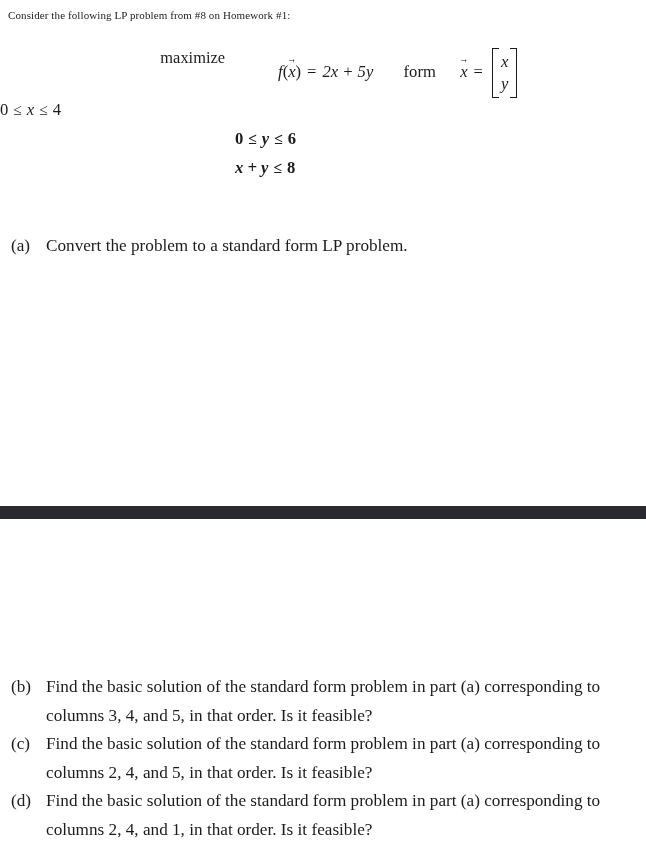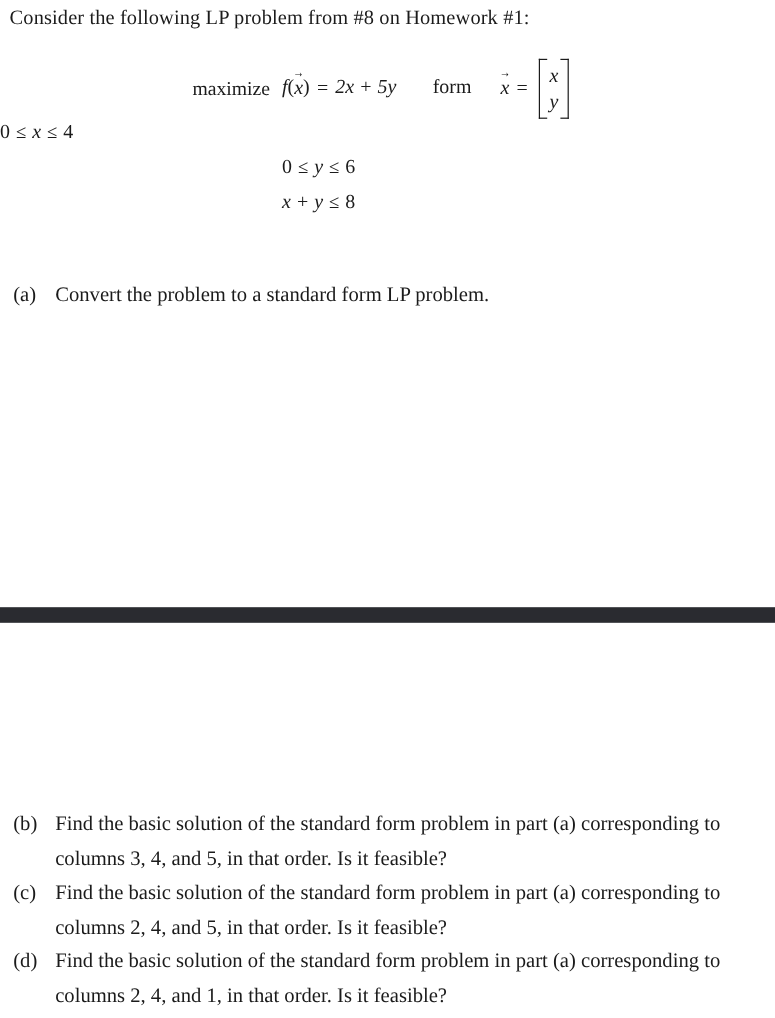--- a/index.html
+++ b/index.html
@@ -16,21 +16,21 @@
     color: #1b1b1b;
     overflow: hidden;
     -webkit-font-smoothing: antialiased;
   }
 
   
   .intro {
     position: absolute;
     left: 8px;
     top: 4px;
-    font-size: 17px;
+    font-size: 11px;
     line-height: 22px;
     white-space: nowrap;
     letter-spacing: 0.1px;
   }
 
   
   .math-block {
     position: absolute;
     left: 0;
     top: 48px;
@@ -50,25 +50,26 @@
     box-sizing: border-box;
     flex: 0 0 auto;
   }
   .expr {
     font-size: 16.6px;
     white-space: nowrap;
     flex: 0 0 auto;
   }
   .row-max {
     height: 52px;
-    align-items: center;
+    align-items: flex-start;
+    gap: 43px;
   }
   .row-max .kw { padding-top: 0; }
   .row-sub { height: 29px; align-items: baseline; }
-  .row-cont { height: 29px; align-items: baseline; }
+  .row-cont { height: 29px; align-items: baseline; font-weight: bold; }
   .row-cont .kw { visibility: hidden; }
 
   .vnorm { font-style: normal; }
   .vitalic { font-style: italic; }
 
   
   .vec {
     position: relative;
     display: inline-block;
     font-style: italic;

